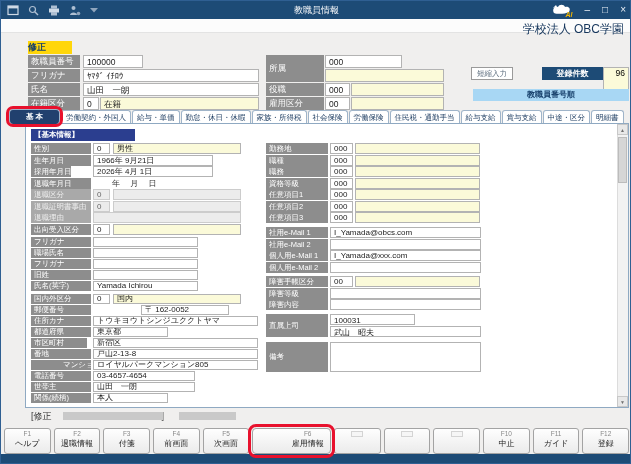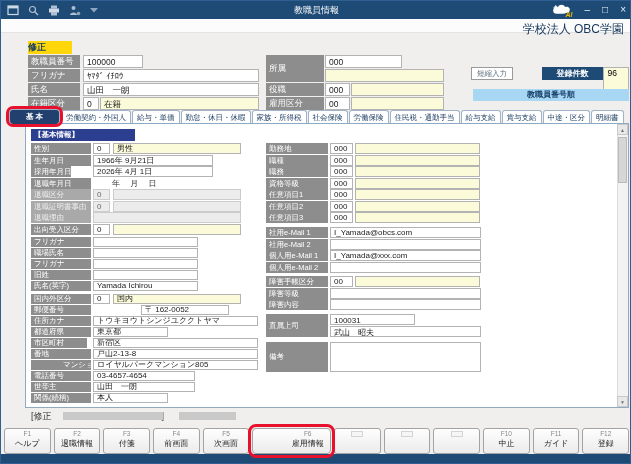--- a/index.html
+++ b/index.html
@@ -35,21 +35,21 @@
   .fld.yellow { background:#fbfad9; }
   .fld.dis { background:#ececec; border-color:#cccccc; color:#666; }
   .fld.plain { background:transparent; border-color:transparent; padding-left:18px; color:#333; }
   .hl { font-size:8.5px; line-height:12px; }
 
   .btn-shortcut { position:absolute; left:470px; top:66px; width:42px; height:13px; background:#fff;
                   border:1px solid #9a9a9a; font-size:7.5px; color:#5a6b7c; text-align:center; line-height:11px; }
   .count-lbl { position:absolute; left:541px; top:66px; width:61px; height:13px; background:#1d4b76;
                color:#fff; font-size:8px; text-align:center; line-height:13px; font-weight:bold; }
   .count-val { position:absolute; left:602px; top:66px; width:26px; height:25px; background:#fbfad9;
-               border:1px solid #b3b3b3; font-size:8.5px; text-align:right; padding-right:11px; line-height:11px; }
+               border:1px solid #b3b3b3; font-size:8.5px; text-align:right; padding-right:3px; line-height:11px; }
   .orderbar { position:absolute; left:472px; top:88px; width:156px; height:12px; background:#a8d7f4;
               color:#17406b; font-size:8px; font-weight:bold; text-align:center; line-height:12px; }
 
   
   .tabbar { position:absolute; left:8px; top:107px; width:604px; height:16px; display:flex;
             align-items:flex-end; white-space:nowrap; }
   .tab { height:14px; line-height:13px; font-size:7.5px; color:#16365c; background:#fff;
          border:1px solid #9fb4c9; border-bottom:none; border-radius:3px 3px 0 0; padding:0 4px;
          margin-right:1px; text-align:center; }
   .tab.sel { background:#21406e; color:#fff; font-weight:bold; padding:0 16px; height:15px; }

